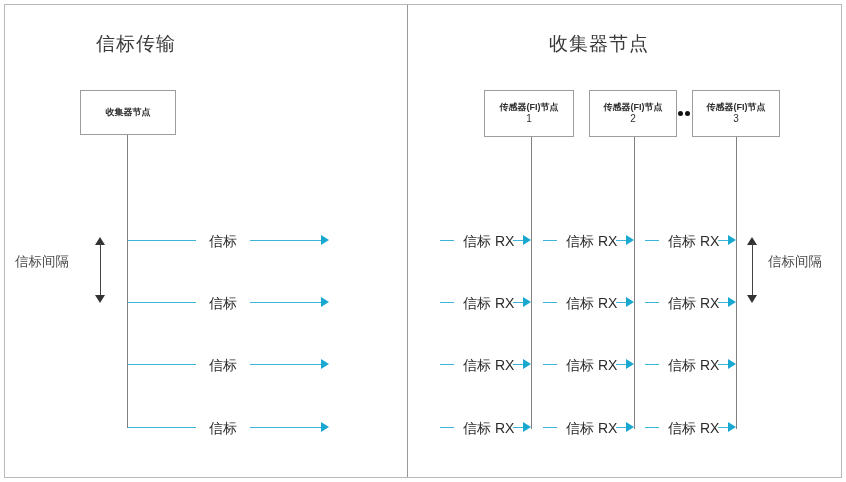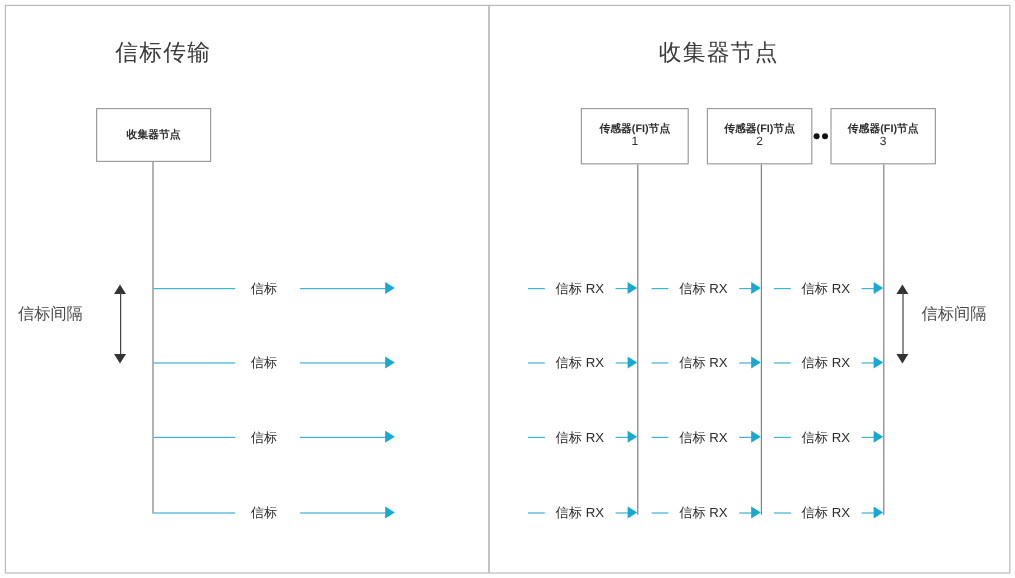--- a/index.html
+++ b/index.html
@@ -95,21 +95,21 @@
   .arrow-head{
     position:absolute;
     width:0;height:0;
     border-top:5px solid transparent;
     border-bottom:5px solid transparent;
     border-left:8px solid #18a8d0;
   }
   
   .beacon-label{
     position:absolute;
-    font-size:11px;
+    font-size:14px;
     color:#2b2b2b;
     white-space:nowrap;
   }
 
   
   .dbl-arrow{
     position:absolute;
     width:11px;
   }
   .dbl-arrow .shaft{

